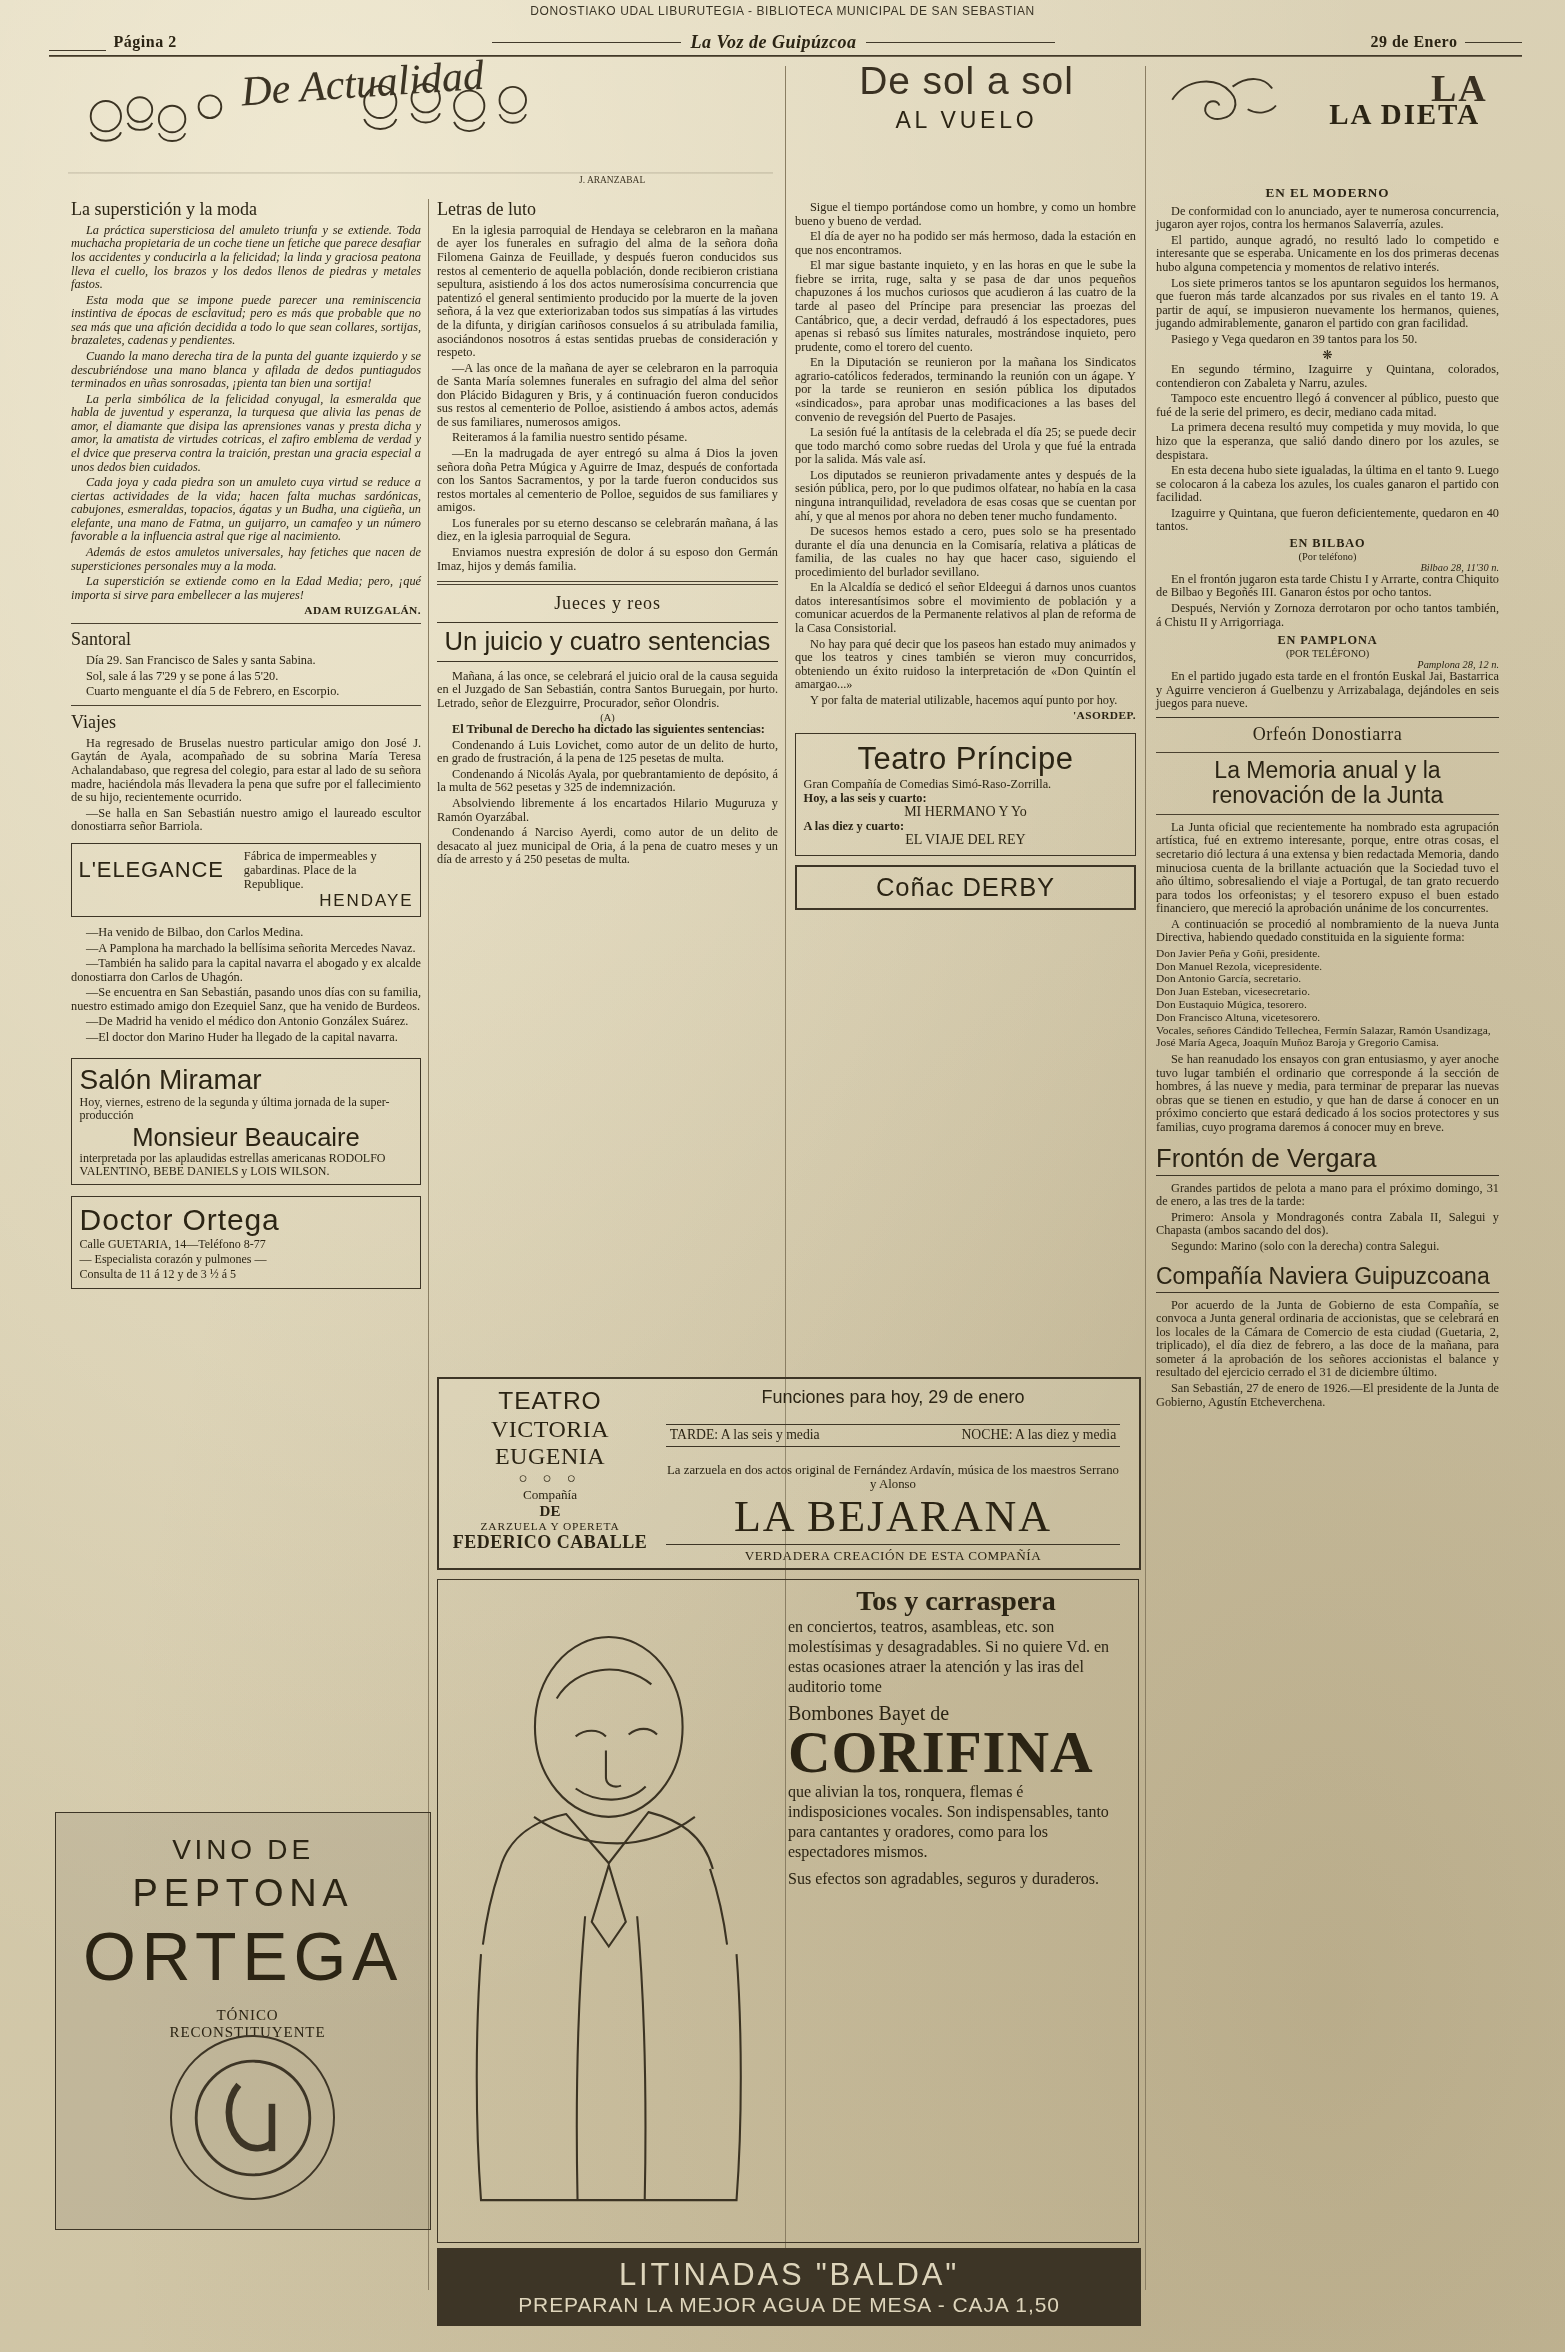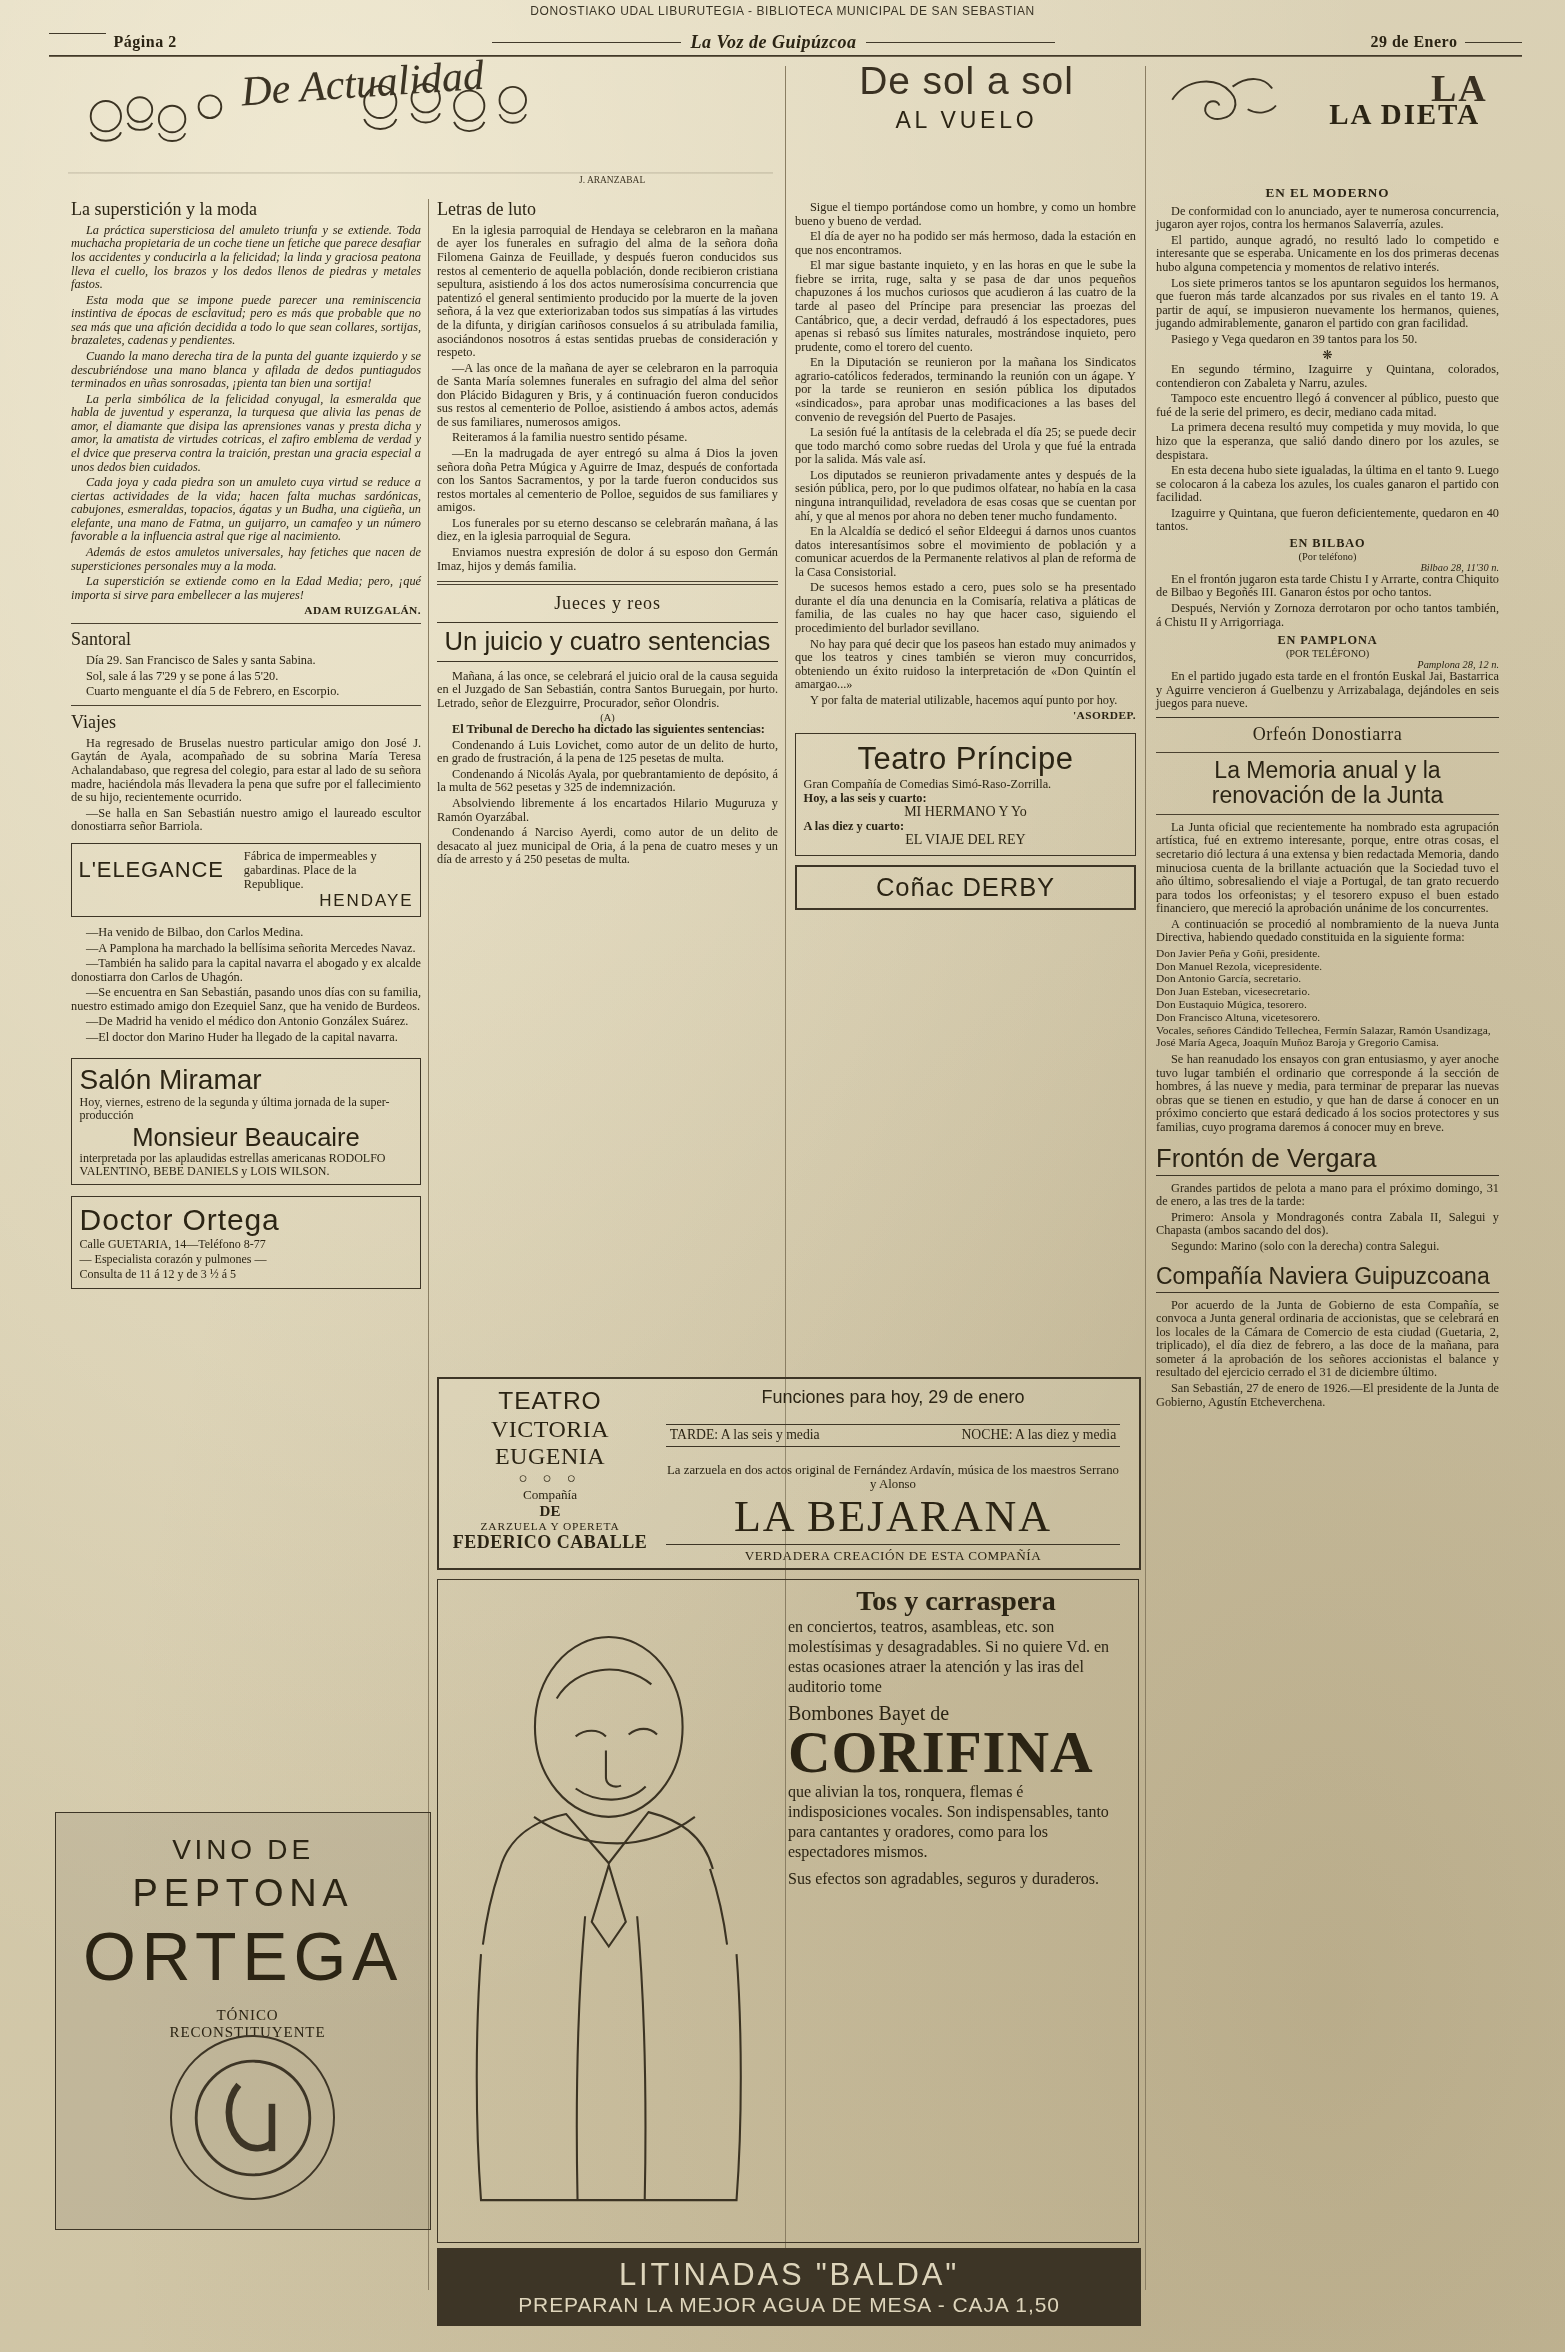--- a/index.html
+++ b/index.html
@@ -160,21 +160,21 @@
   ul.plain{list-style:none;margin:0;padding:0;font-size:11.4px;line-height:12.8px;}
 </style>
 </head>
 <body>
 
 <div class="page">
 
   <div class="archive-head">DONOSTIAKO UDAL LIBURUTEGIA - BIBLIOTECA MUNICIPAL DE SAN SEBASTIAN</div>
 
   <div class="masthead">
-    <div style="display:flex;align-items:flex-start;gap:7.6px;">
+    <div style="display:flex;align-items:flex-end;gap:7.6px;">
       <span class="dashline"></span>
       <span class="mh">Página 2</span>
     </div>
     <div style="display:flex;align-items:center;gap:9.5px;flex:1;justify-content:center;">
       <span class="dashline" style="width:189px;"></span>
       <span class="mh center">La Voz de Guipúzcoa</span>
       <span class="dashline" style="width:189px;"></span>
     </div>
     <div style="display:flex;align-items:center;gap:7.6px;">
       <span class="mh">29 de Enero</span>
@@ -318,22 +318,22 @@
     <p class="body">Condenando á Narciso Ayerdi, como autor de un delito de desacato al juez municipal de Oria, á la pena de cuatro meses y un día de arresto y á 250 pesetas de multa.</p>
   </div>
 
   <div class="col c3" style="top:201px;">
     <p class="body">Sigue el tiempo portándose como un hombre, y como un hombre bueno y bueno de verdad.</p>
     <p class="body">El día de ayer no ha podido ser más hermoso, dada la estación en que nos encontramos.</p>
     <p class="body">El mar sigue bastante inquieto, y en las horas en que le sube la fiebre se irrita, ruge, salta y se pasa de dar unos pequeños chapuzones á los muchos curiosos que acudieron á las cuatro de la tarde al paseo del Príncipe para presenciar las proezas del Cantábrico, que, a decir verdad, defraudó á los espectadores, pues apenas si rebasó sus límites naturales, mostrándose inquieto, pero prudente, como el torero del cuento.</p>
     <p class="body">En la Diputación se reunieron por la mañana los Sindicatos agrario-católicos federados, terminando la reunión con un ágape. Y por la tarde se reunieron en sesión pública los diputados «sindicados», para aprobar unas modificaciones a las bases del convenio de revegsión del Puerto de Pasajes.</p>
     <p class="body">La sesión fué la antítasis de la celebrada el día 25; se puede decir que todo marchó como sobre ruedas del Urola y que fué la entrada por la salida. Más vale así.</p>
     <p class="body">Los diputados se reunieron privadamente antes y después de la sesión pública, pero, por lo que pudimos olfatear, no había en la casa ninguna intranquilidad, reveladora de esas cosas que se cuentan por ahí, y que al menos por ahora no deben tener mucho fundamento.</p>
+    <p class="body">De sucesos hemos estado a cero, pues solo se ha presentado durante el día una denuncia en la Comisaría, relativa a pláticas de familia, de las cuales no hay que hacer caso, siguiendo el procedimiento del burlador sevillano.</p>
     <p class="body">En la Alcaldía se dedicó el señor Eldeegui á darnos unos cuantos datos interesantísimos sobre el movimiento de población y a comunicar acuerdos de la Permanente relativos al plan de reforma de la Casa Consistorial.</p>
-    <p class="body">De sucesos hemos estado a cero, pues solo se ha presentado durante el día una denuncia en la Comisaría, relativa a pláticas de familia, de las cuales no hay que hacer caso, siguiendo el procedimiento del burlador sevillano.</p>
     <p class="body">No hay para qué decir que los paseos han estado muy animados y que los teatros y cines también se vieron muy concurridos, obteniendo un éxito ruidoso la interpretación de «Don Quintín el amargao...»</p>
     <p class="body">Y por falta de material utilizable, hacemos aquí punto por hoy.</p>
     <div class="sig">'ASORDEP.</div>
 
     <div class="tp">
       <div class="title">Teatro Príncipe</div>
       <div class="l">Gran Compañía de Comedias Simó-Raso-Zorrilla.</div>
       <div class="l bold">Hoy, a las seis y cuarto:</div>
       <div class="l c" style="font-size:14px;">MI HERMANO Y Yo</div>
       <div class="l bold">A las diez y cuarto:</div>

